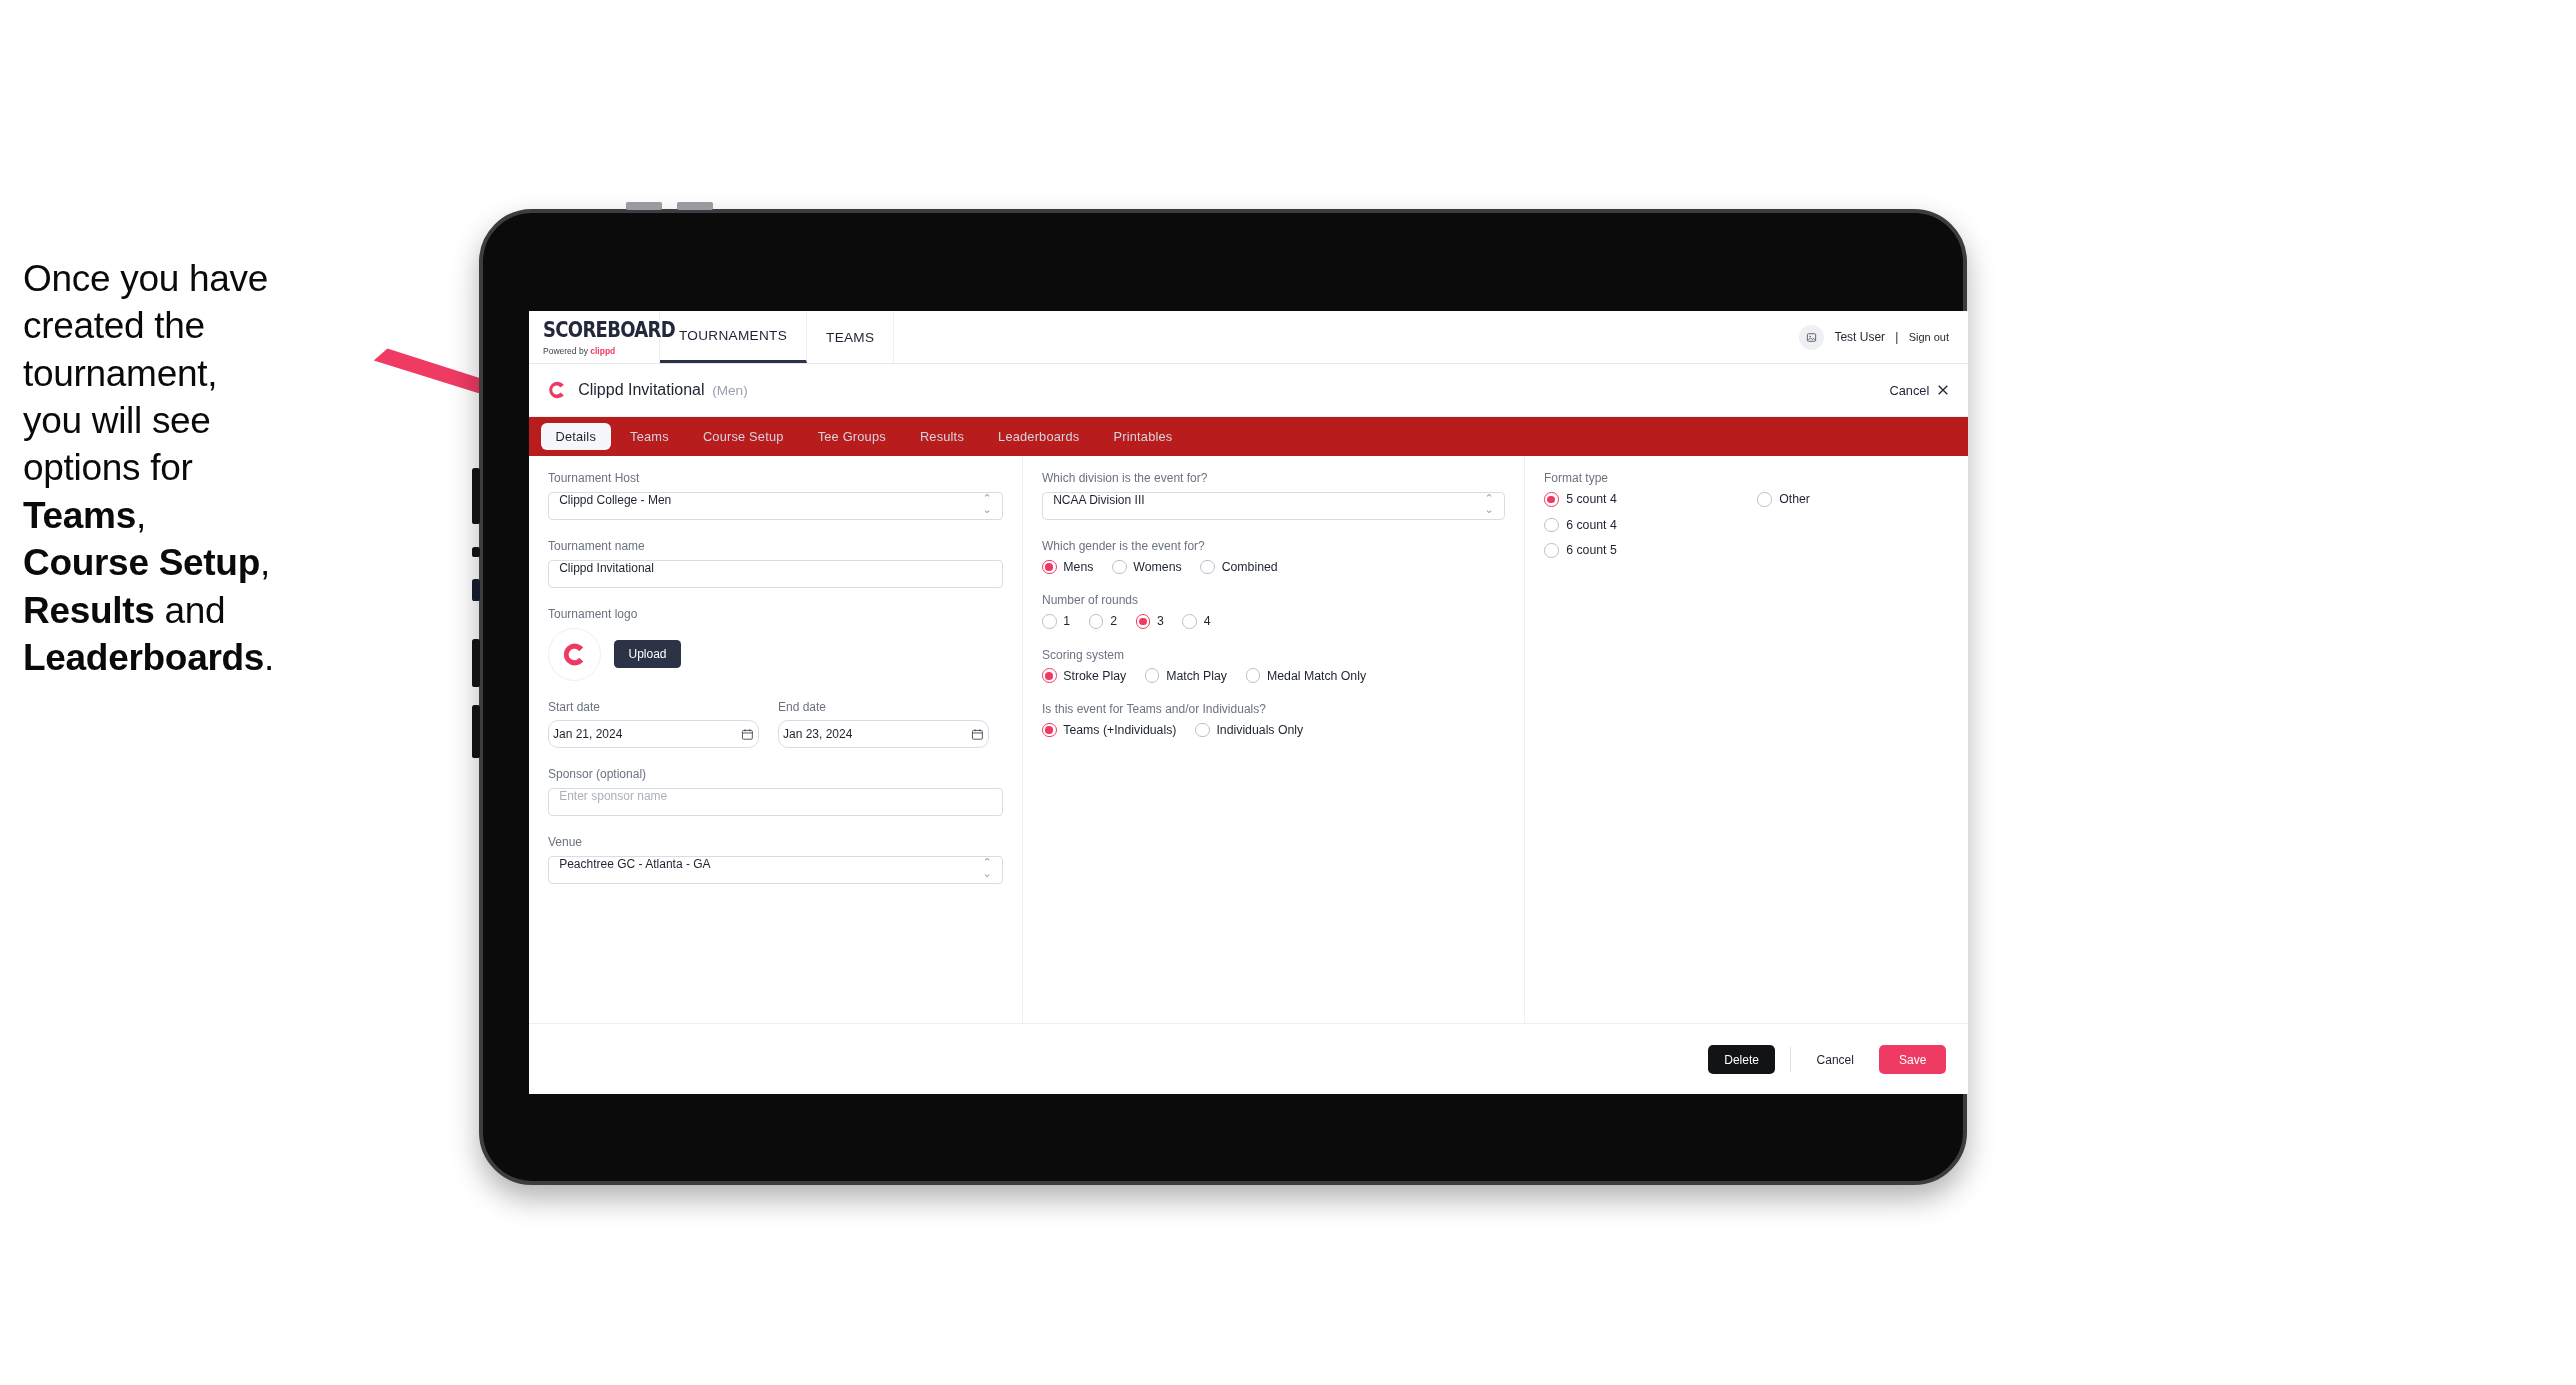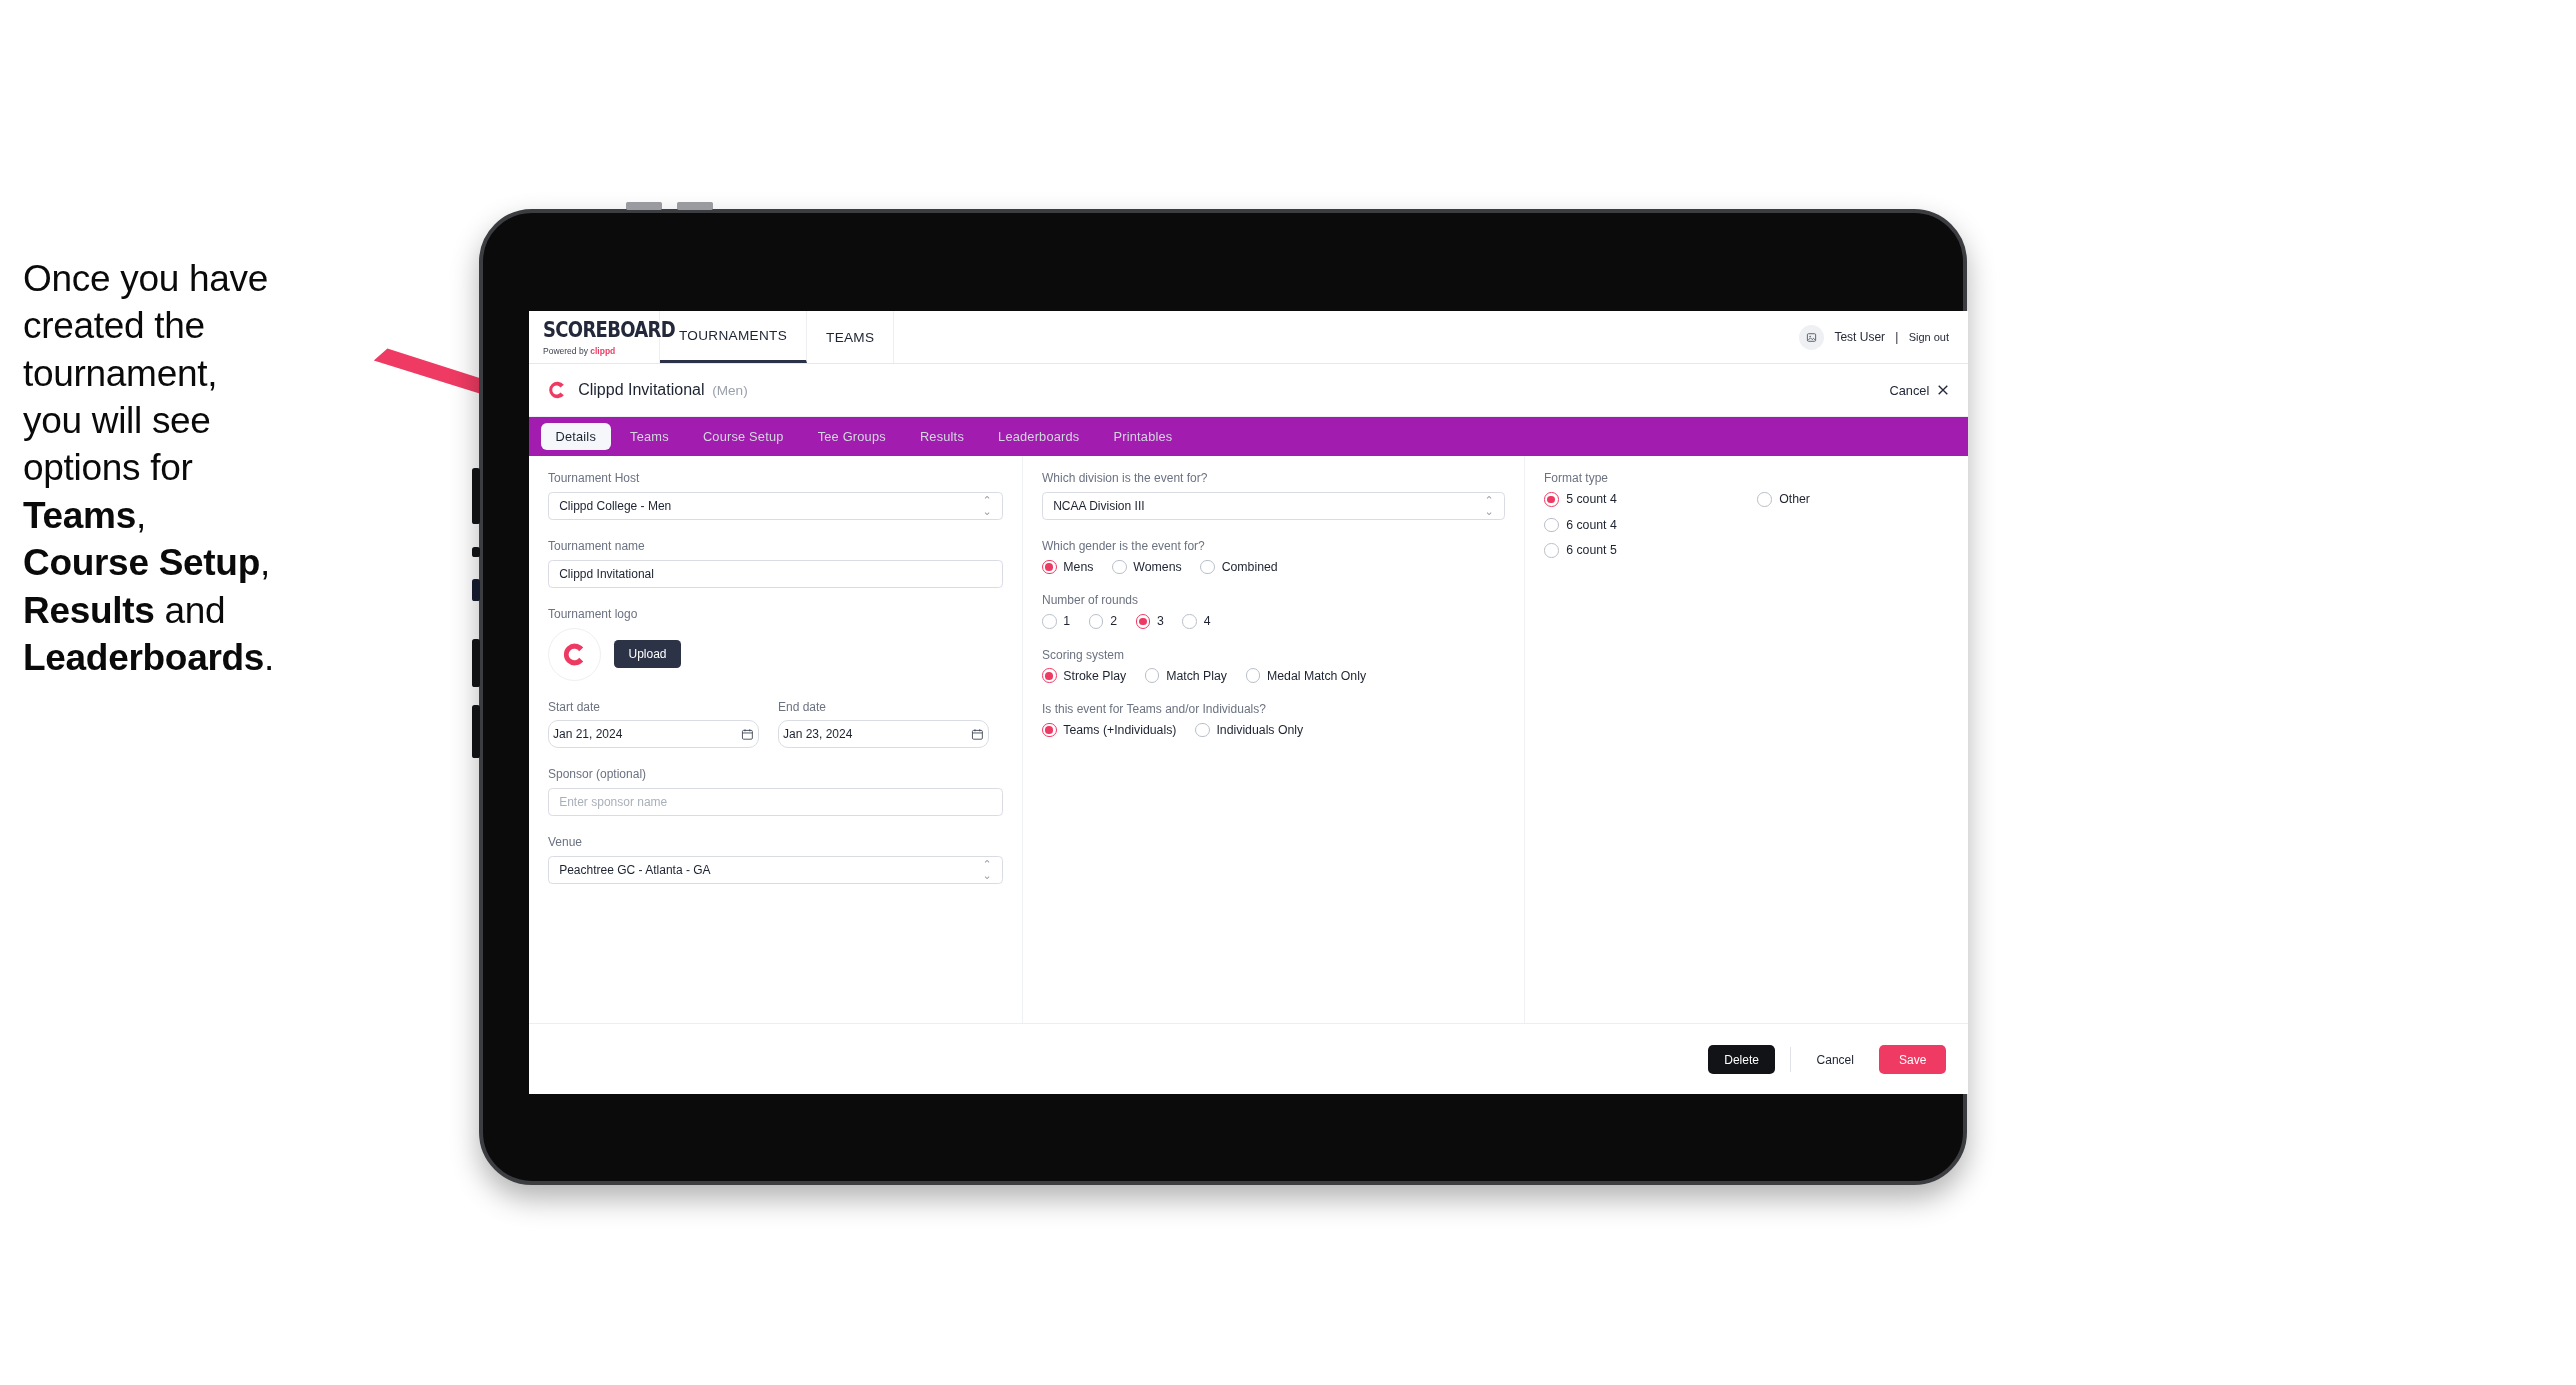--- a/index.html
+++ b/index.html
@@ -97,42 +97,42 @@
     align-items:center; justify-content:center;
   }
   .tour-title { font-size:16px; color:#1c2230; }
   .tour-gender { font-size:13.6px; color:#9aa1ad; margin-left:7.7px; }
   .tour-spacer { flex:1; }
   .cancel-x { display:flex; align-items:center; gap:7.7px; font-size:12.8px; color:#22283a; }
   .cancel-x svg { width:12px; height:12px; }
 
   
   .tabstrip {
-    height: 39px; background:#a21caf; display:flex; align-items:center;
+    height: 39px; background:#b91c1c; display:flex; align-items:center;
     padding-left: 12px; gap: 5.1px;
   }
   .tab {
     font-size: 12.8px; color:#d3d7df; padding: 6px 14.5px; border-radius:6px;
     letter-spacing:0.2px; white-space:nowrap;
   }
   .tab.active { background:#f5f7fa; color:#1b2230; font-weight:400; }
 
   
   .form-body { display:flex; height: 567px; background:#fff; }
   .col { padding: 15.3px 19px 0 19px; }
   .col-left { width: 494px; border-right:0.9px solid #eef0f3; }
   .col-mid  { width: 502px; border-right:0.9px solid #eef0f3; }
   .col-right{ flex:1; }
 
   .field-label { font-size:12px; color:#6b7280; margin-bottom:6.8px; }
   .field-label.mt { margin-top: 19px; }
 
   .input, .select {
     height: 28px; border:0.9px solid #d9dde3; border-radius:4.3px; background:#fff;
-    display:flex; align-items:center; padding: 0 10.2px;
+    display:flex; padding: 0 10.2px;
     font-size:12px; color:#1d2330;
   }
   .input.placeholder { color:#aab0ba; }
   .select { justify-content:space-between; }
   .select .chev { color:#9aa1ad; font-size:11px; line-height:1; }
   .w-full { width: 100%; }
 
   .logo-row { display:flex; align-items:center; gap:13px; margin-top:5.1px; }
   .logo-circle {
     width:53px; height:53px; border-radius:50%; border:0.9px solid #edeff2;

